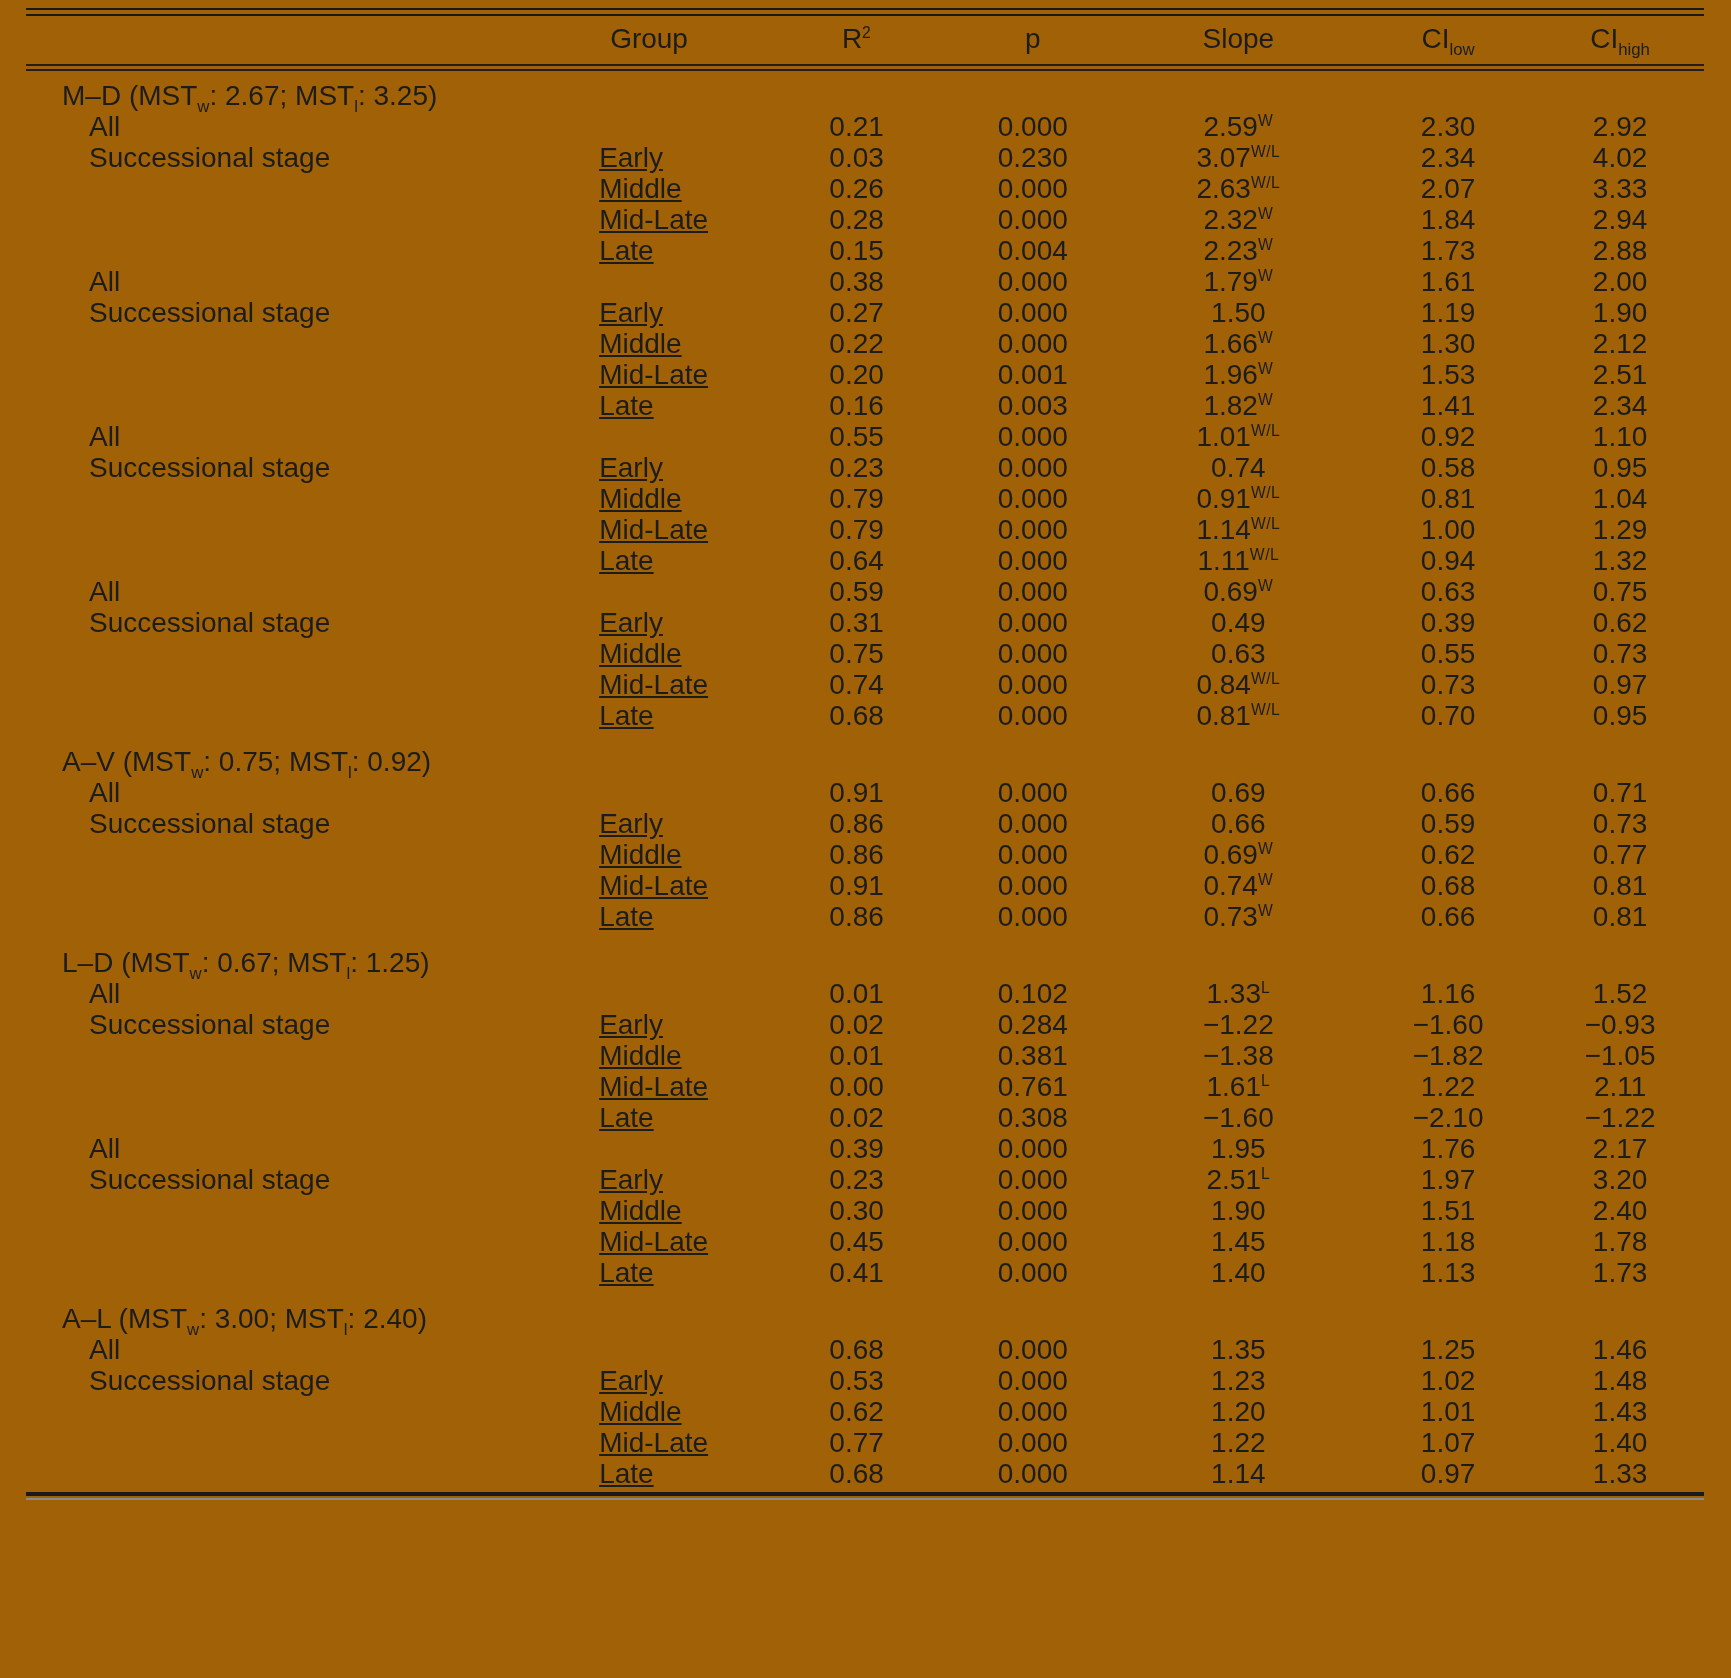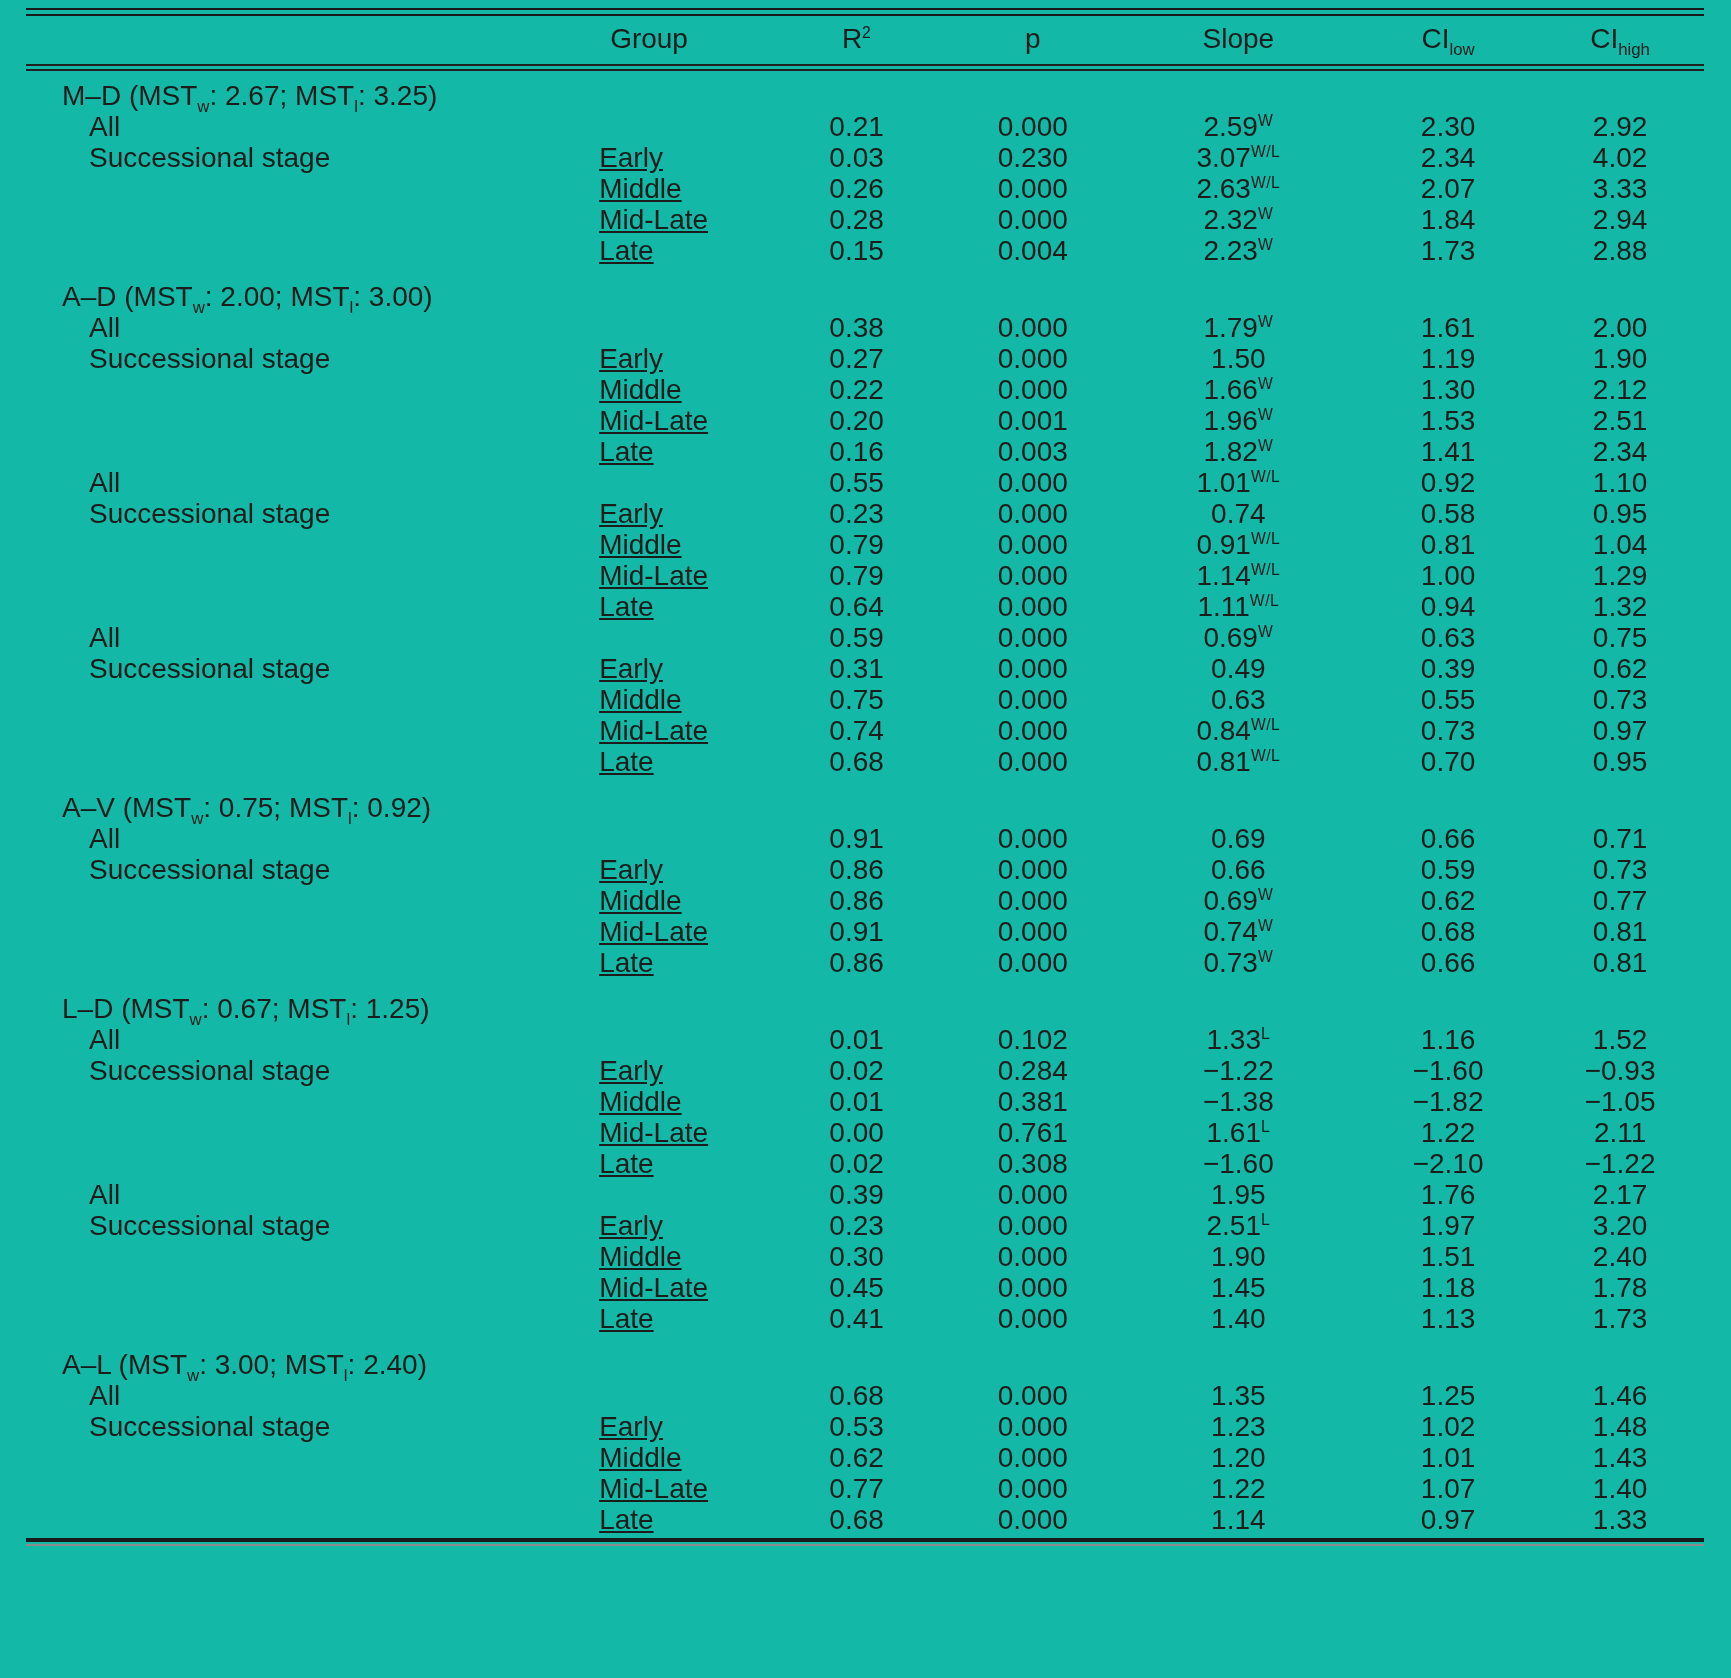--- a/index.html
+++ b/index.html
@@ -8,21 +8,21 @@
     background: #ffffff;
   }
   .page {
     width: 1731px;
     height: 1678px;
     box-sizing: border-box;
     padding: 8px 27px 0 26px;
     overflow: hidden;
     font-family: "Liberation Sans", sans-serif;
     color: #1c1c1c;
-    background: #14b8a6;
+    background: #a16207;
   }
   .rule-top {
     height: 4px;
     border-top: 2px solid #1a1a1a;
     border-bottom: 2px solid #1a1a1a;
   }
   .rule-bottom {
     height: 2px;
     border-top: 4px solid #1a1a1a;
     border-bottom: 2px solid #8b8b8b;
@@ -142,23 +142,20 @@
         </tr>
         <tr>
           <td class="row-label"></td>
           <td class="group-cell">Late</td>
           <td class="num">0.15</td>
           <td class="num">0.004</td>
           <td class="num">2.23<sup class="slope-sup">W</sup></td>
           <td class="num">1.73</td>
           <td class="num">2.88</td>
         </tr>
-        <tr class="section-row">
-          <td colspan="7">A–D (MST<sub>w</sub>: 2.00; MST<sub>l</sub>: 3.00)</td>
-        </tr>
         <tr>
           <td class="row-label">All</td>
           <td class="group-cell"></td>
           <td class="num">0.38</td>
           <td class="num">0.000</td>
           <td class="num">1.79<sup class="slope-sup">W</sup></td>
           <td class="num">1.61</td>
           <td class="num">2.00</td>
         </tr>
         <tr>

